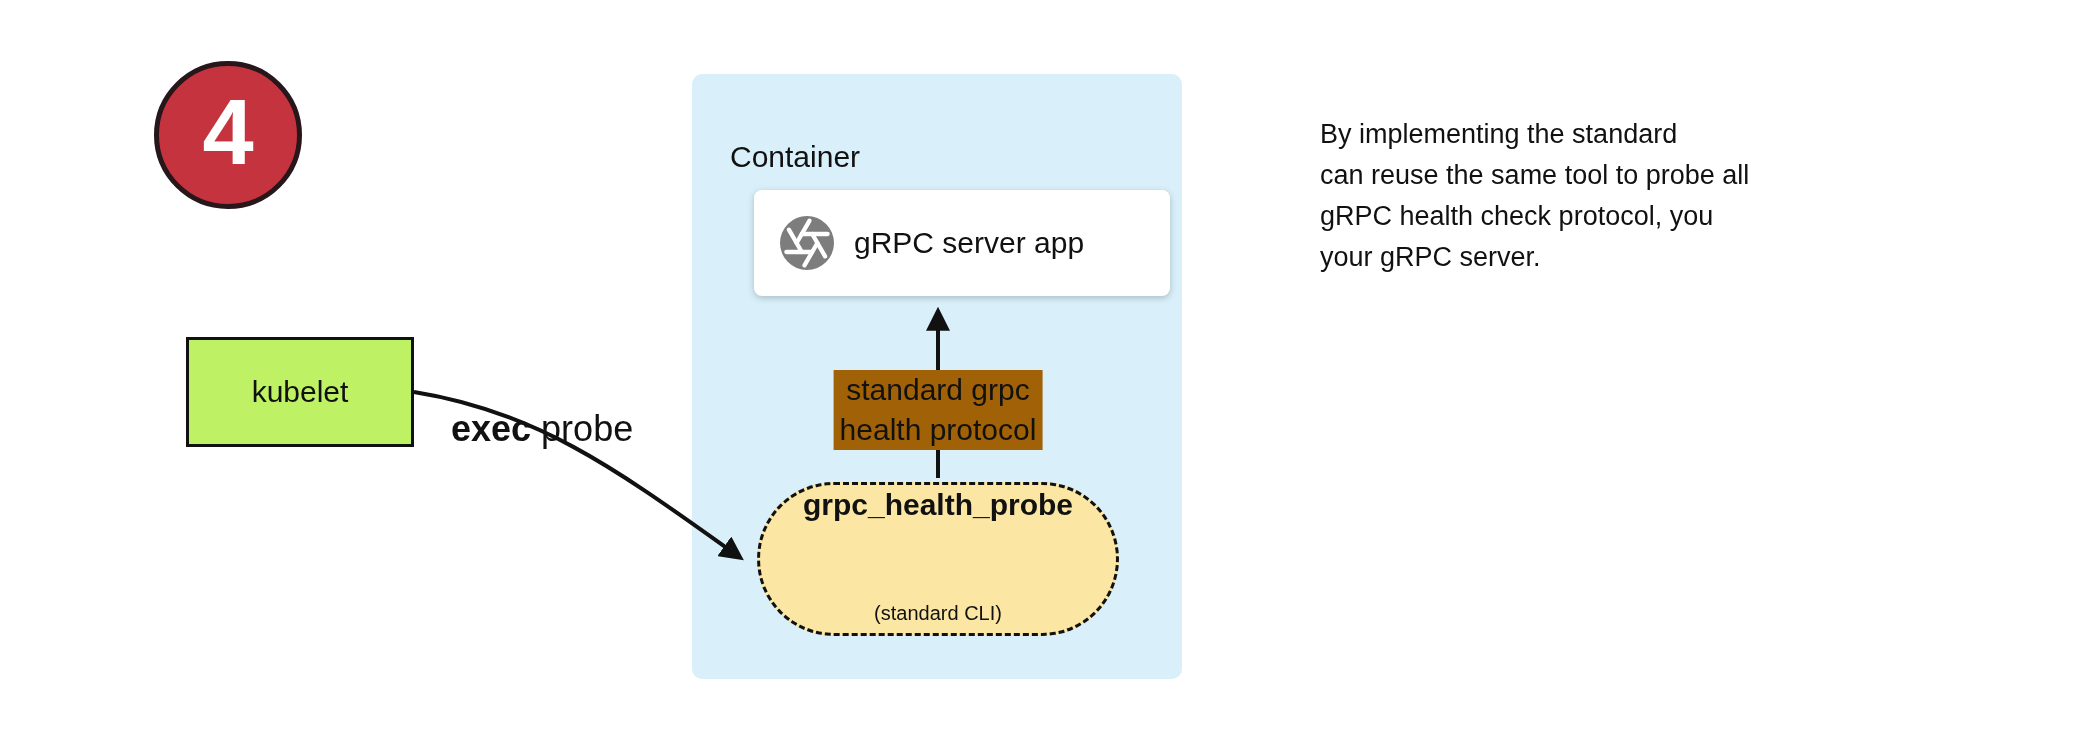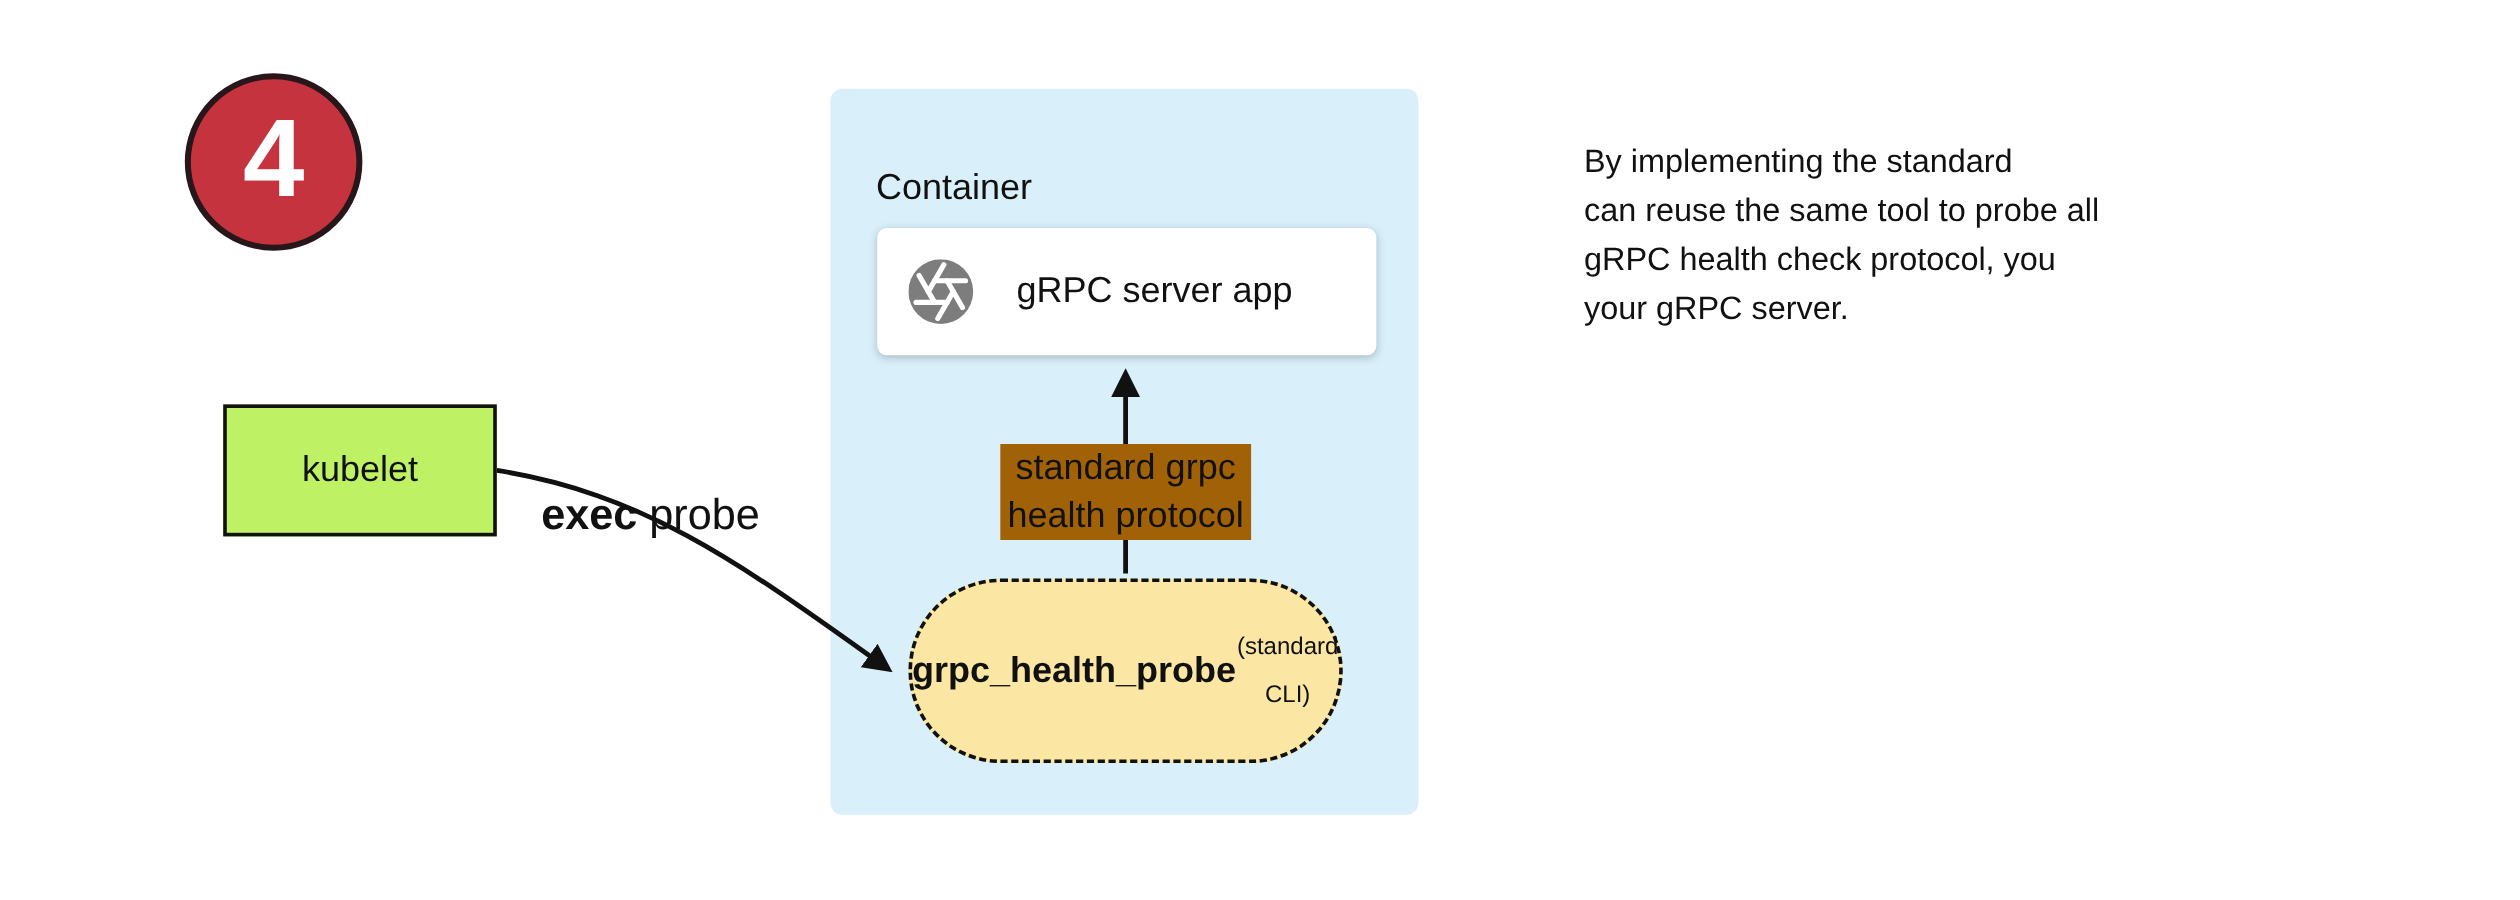--- a/index.html
+++ b/index.html
@@ -56,42 +56,42 @@
   .container-title {
     position: absolute;
     left: 730px; top: 104px;
     font-size: 30px;
     margin-top: 36px;
   }
 
   
   .server-box {
     position: absolute;
-    left: 731px; top: 190px;
+    left: 754px; top: 190px;
     width: 416px; height: 106px;
     background: #ffffff;
     border-radius: 8px;
     box-shadow: 0 2px 7px rgba(0,0,0,0.22);
     display: flex; align-items: center;
     padding-left: 26px;
-    gap: 36px;
+    gap: 20px;
   }
   .server-box .label { font-size: 30px; }
   .grpc-icon { width: 54px; height: 54px; flex: 0 0 auto; display: block; }
 
   
   .probe-pill {
     position: absolute;
     left: 757px; top: 482px;
     width: 362px; height: 154px;
     background: #fbe7a3;
     border: 3px dashed #111111;
     border-radius: 80px;
-    display: flex; flex-direction: row;
-    align-items: center; justify-content: flex-end;
+    display: flex; flex-direction: column;
+    align-items: center; justify-content: space-between;
     text-align: center;
     line-height: 40px;
   }
   .probe-pill .title { font-size: 30px; font-weight: bold; }
   .probe-pill .subtitle { font-size: 20px; }
 
   
   .overlay {
     position: absolute;
     left: 0; top: 0;

